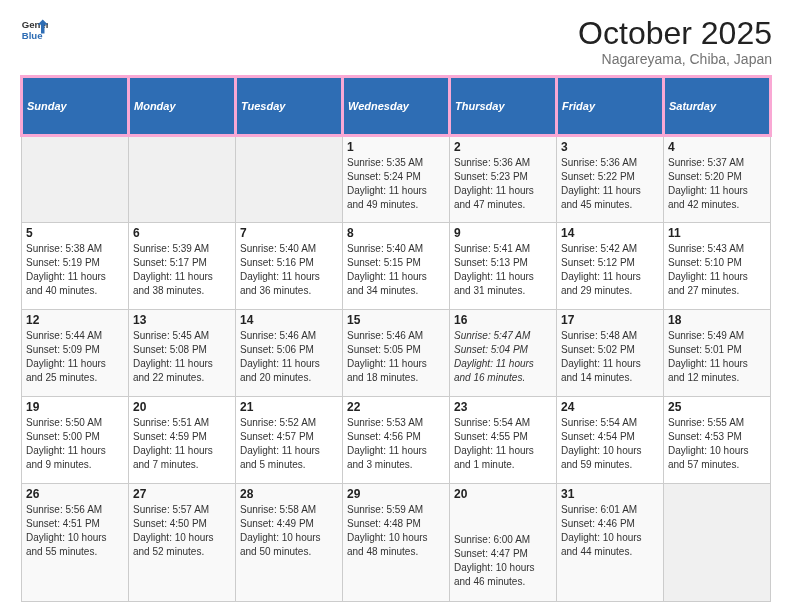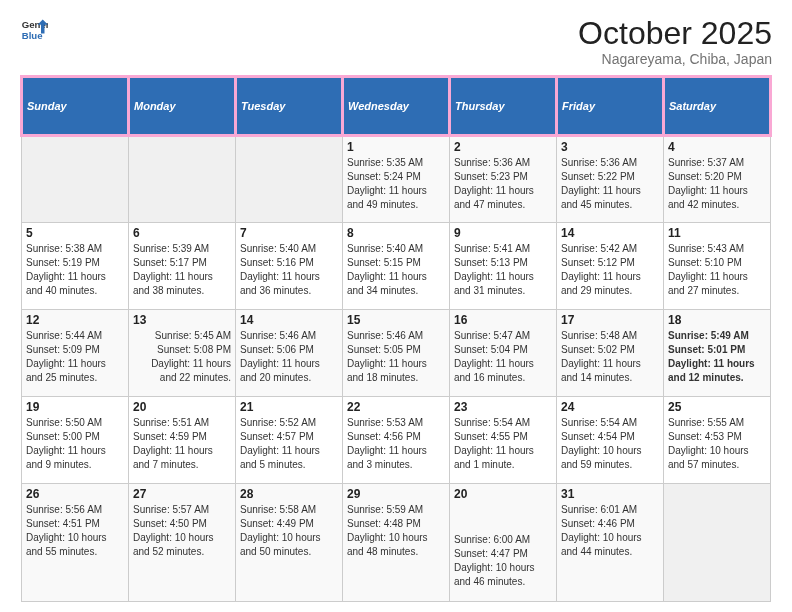--- a/index.html
+++ b/index.html
@@ -198,51 +198,51 @@
         </tr>
         <tr>
           <td>
             <span class="day-number">12</span>
             <div class="day-info" style="white-space: pre-line;">Sunrise: 5:44 AM
 Sunset: 5:09 PM
 Daylight: 11 hours and 25 minutes.</div>
           </td>
           <td>
             <span class="day-number">13</span>
-            <div class="day-info" style="white-space: pre-line; text-align: right;">Sunrise: 5:45 AM
+            <div class="day-info" style="white-space: pre-line;">Sunrise: 5:45 AM
 Sunset: 5:08 PM
 Daylight: 11 hours and 22 minutes.</div>
           </td>
           <td>
             <span class="day-number">14</span>
             <div class="day-info" style="white-space: pre-line;">Sunrise: 5:46 AM
 Sunset: 5:06 PM
 Daylight: 11 hours and 20 minutes.</div>
           </td>
           <td>
             <span class="day-number">15</span>
             <div class="day-info" style="white-space: pre-line;">Sunrise: 5:46 AM
 Sunset: 5:05 PM
 Daylight: 11 hours and 18 minutes.</div>
           </td>
           <td>
             <span class="day-number">16</span>
-            <div class="day-info" style="white-space: pre-line;">Sunrise: 5:47 AM
+            <div class="day-info" style="white-space: pre-line; font-style: italic;">Sunrise: 5:47 AM
 Sunset: 5:04 PM
 Daylight: 11 hours and 16 minutes.</div>
           </td>
           <td>
             <span class="day-number">17</span>
             <div class="day-info" style="white-space: pre-line;">Sunrise: 5:48 AM
 Sunset: 5:02 PM
 Daylight: 11 hours and 14 minutes.</div>
           </td>
           <td>
             <span class="day-number">18</span>
-            <div class="day-info" style="white-space: pre-line; font-weight: bold;">Sunrise: 5:49 AM
+            <div class="day-info" style="white-space: pre-line;">Sunrise: 5:49 AM
 Sunset: 5:01 PM
 Daylight: 11 hours and 12 minutes.</div>
           </td>
         </tr>
         <tr>
           <td>
             <span class="day-number">19</span>
             <div class="day-info" style="white-space: pre-line;">Sunrise: 5:50 AM
 Sunset: 5:00 PM
 Daylight: 11 hours and 9 minutes.</div>

